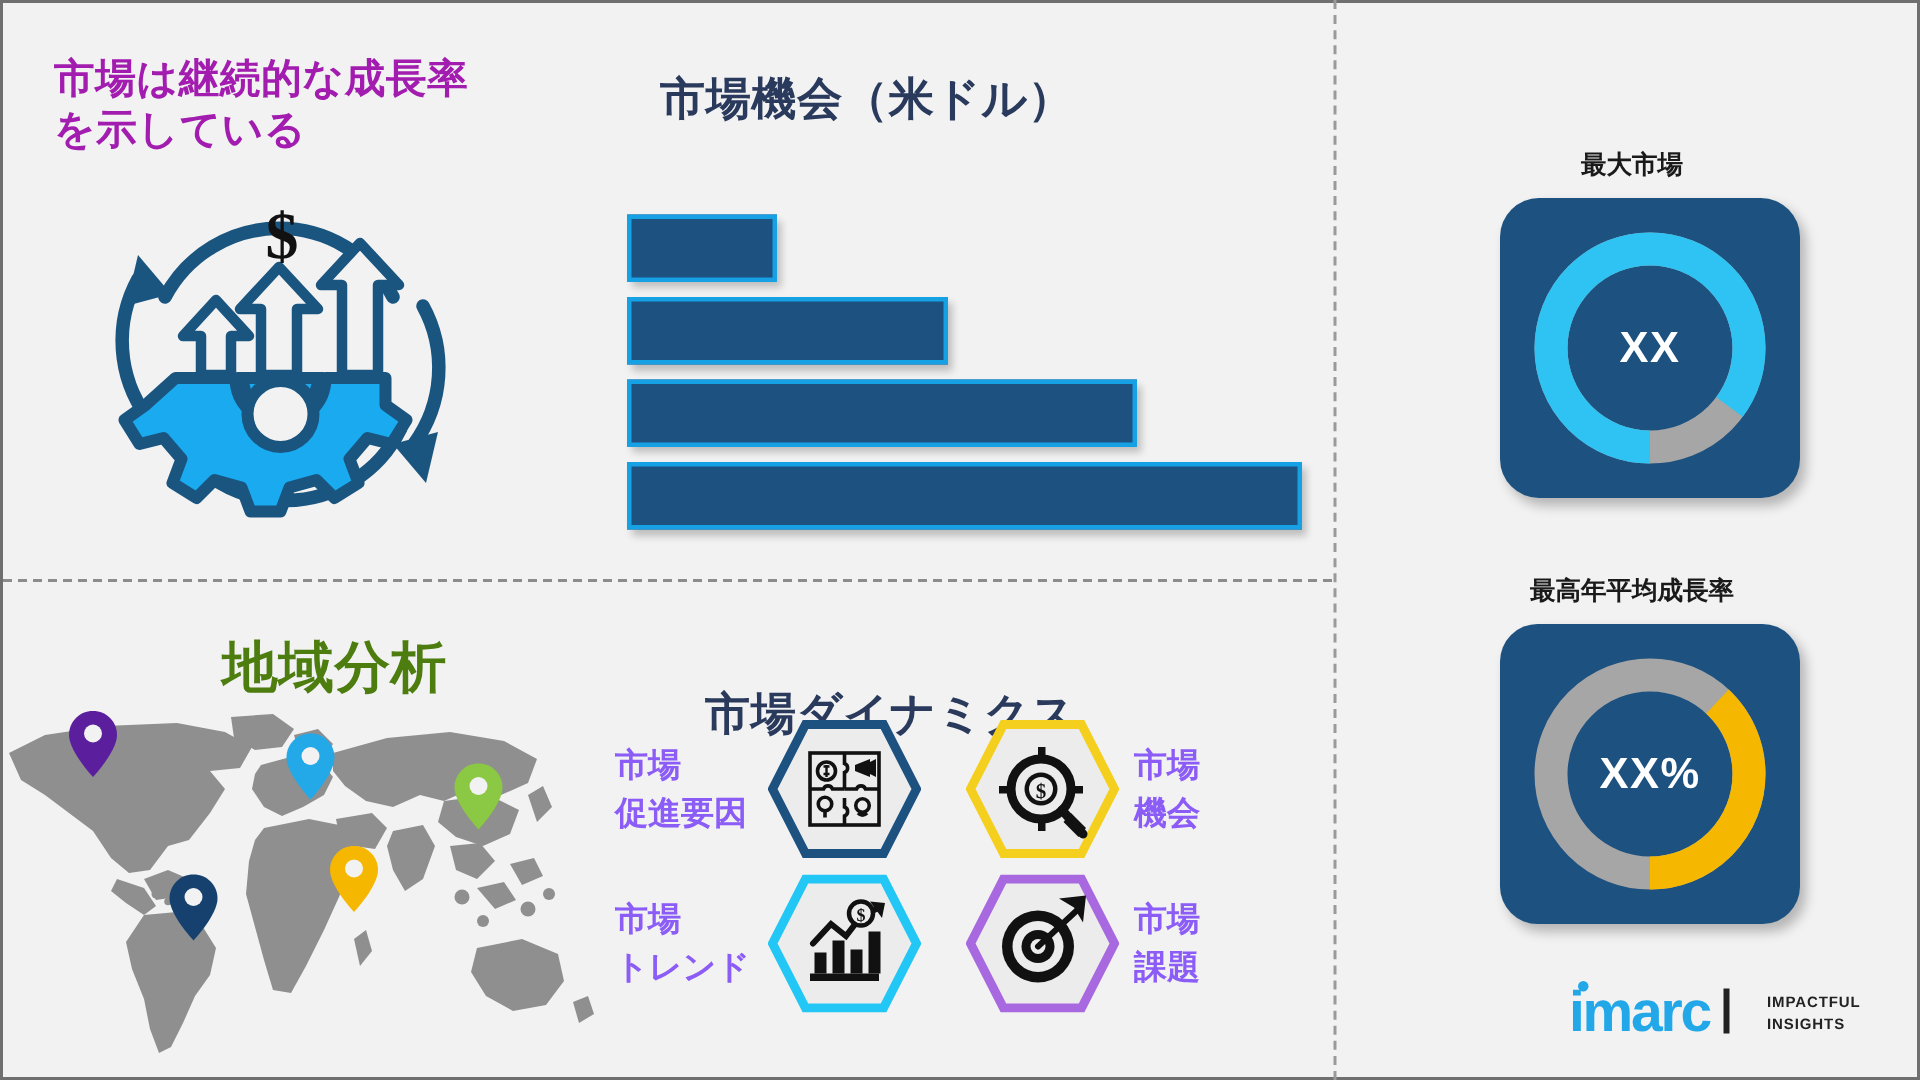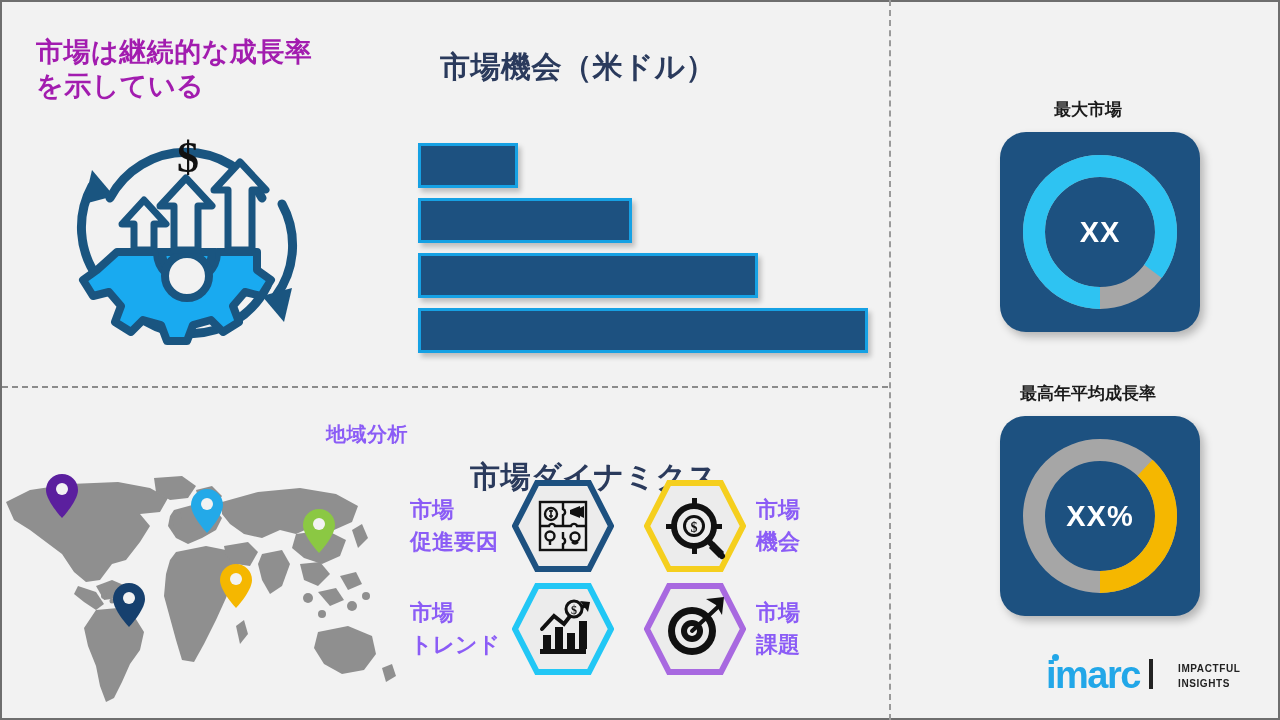--- a/index.html
+++ b/index.html
@@ -33,21 +33,21 @@
   #title-growth {
     position:absolute; left:36px; top:36px; width:350px;
     font-size:27px; color:#a21caf;
   }
   #title-opportunity {
     position:absolute; left:440px; top:48px; width:420px;
     font-size:30px; color:#2a3a5c; text-align:left;
   }
   #title-regional {
     position:absolute; left:148px; top:422px; width:260px;
-    font-size:20px; color:#8b5cf6;text-align:right;
+    font-size:37px; color:#4d7c0f;
   }
   #title-dynamics {
     position:absolute; left:470px; top:422px; width:360px;
     font-size:30px; color:#2a3a5c;margin-top:36px;
   }
   .donut-title {
     position:absolute; width:280px; text-align:center;
     font-size:17px; font-weight:bold; color:#1a1a1a;
   }
   #donut-title-1 { left:948px; top:98px; }

